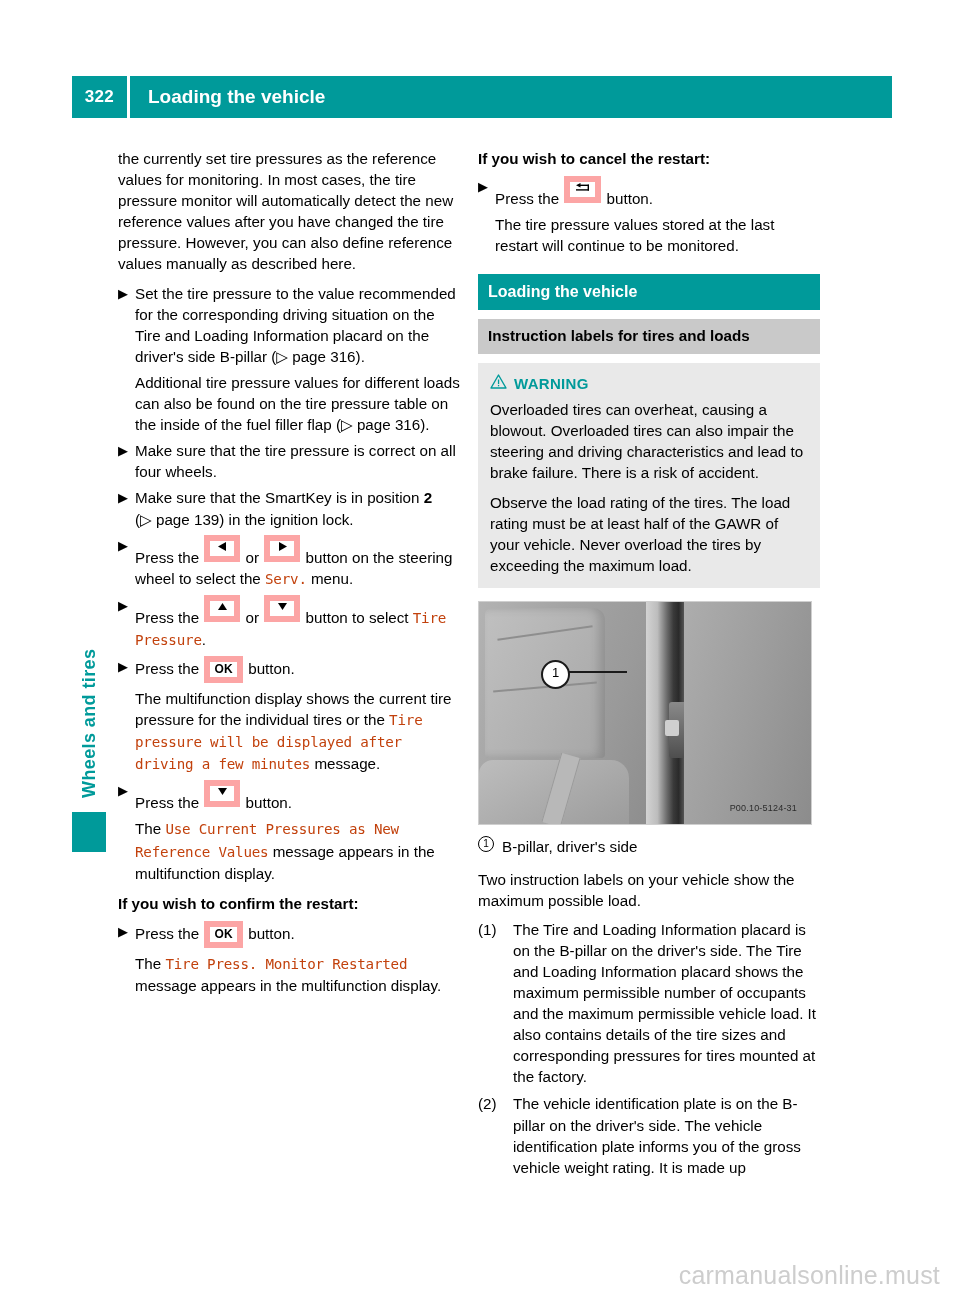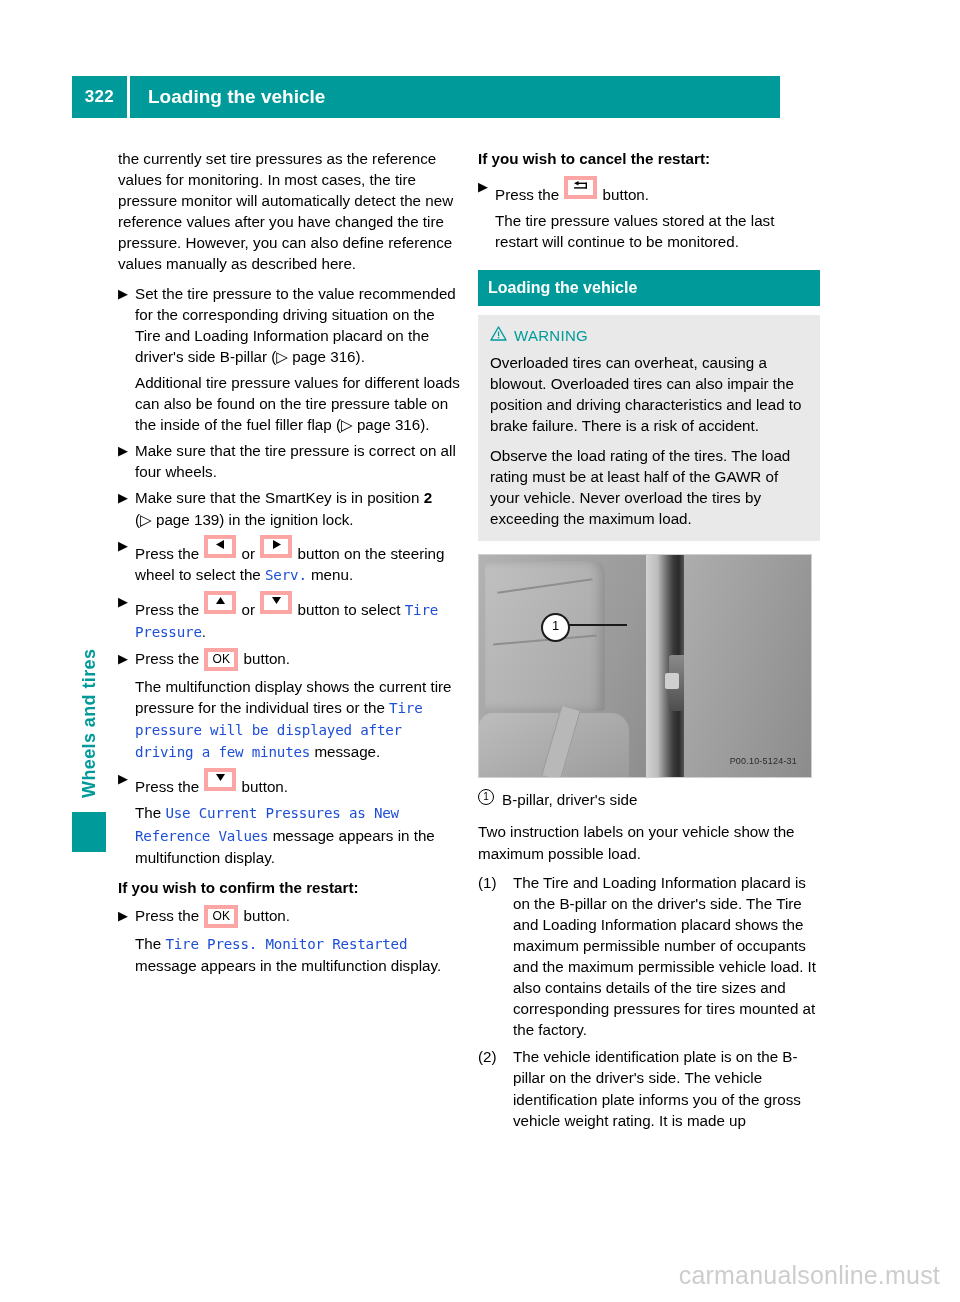--- a/index.html
+++ b/index.html
@@ -14,21 +14,21 @@
     font-family: "Liberation Sans", sans-serif;
     color: #000000;
     overflow: hidden;
   }
 
   
   .header {
     position: absolute;
     left: 72px;
     top: 76px;
-    width: 708px;
+    width: 820px;
     height: 42px;
     background: #009a9a;
     display: flex;
     align-items: center;
   }
   .header-page {
     width: 55px;
     min-width: 55px;
     text-align: center;
     color: #ffffff;
@@ -114,40 +114,40 @@
   }
   .numitem-marker {
     width: 35px;
     min-width: 35px;
   }
   .numitem-body { flex: 1; }
 
   
   .mono {
     font-family: "DejaVu Sans Mono", monospace;
-    color: #1d4ed8;
+    color: #c2410c;
     font-size: 14.2px;
     letter-spacing: -0.2px;
   }
 
   
   .key {
     display: inline-block;
-    border: 4px solid #fca5a5;
+    border: 6px solid #fca5a5;
     background: #ffffff;
     min-width: 14px;
     height: 13px;
     line-height: 13px;
     padding: 1px 5px 1px 5px;
     font-size: 11px;
     text-align: center;
     vertical-align: 1px;
     margin: 0 1px;
     font-family: "Liberation Sans", sans-serif;
-    font-weight: normal;
+    font-weight: bold;
   }
   .key svg { display: block; margin: 0 auto; }
   .key-ok {
     font-size: 12px;
     padding: 0 4px;
     height: 15px;
     line-height: 15px;
     letter-spacing: 0.3px;
   }
 
@@ -189,21 +189,21 @@
     margin-top: 9px;
   }
   .warn-title {
     display: flex;
     align-items: center;
     gap: 7px;
     margin-bottom: 5px;
   }
   .warn-label {
     color: #009a9a;
-    font-weight: normal;
+    font-weight: bold;
     font-size: 15px;
     letter-spacing: 0.3px;
   }
   .warn-p { margin-bottom: 9px; font-size: 15.2px; line-height: 21.1px; }
   .warn-p:last-child { margin-bottom: 0; }
 
   
   .figure {
     margin-top: 13px;
     width: 332px;
@@ -410,33 +410,34 @@
             <rect x="1" y="6.2" width="13" height="1.4" fill="#000"></rect>
           </svg></span><span> button.</span>
     </div>
   </div>
   <div class="step">
     <div class="step-marker"></div>
     <div class="step-body">The tire pressure values stored at the last restart will continue to be monitored.</div>
   </div>
 
   <div class="bar-teal">Loading the vehicle</div>
+  <div class="bar-gray">Instruction labels for tires and loads</div>
 
   <div class="warnbox">
     <div class="warn-title">
       <span>
         <svg width="17" height="15" viewBox="0 0 17 15">
           <polygon points="8.5,1 16,14 1,14" fill="none" stroke="#009a9a" stroke-width="1.4" stroke-linejoin="round"></polygon>
           <rect x="7.9" y="5.5" width="1.3" height="4.6" fill="#009a9a"></rect>
           <rect x="7.9" y="11" width="1.3" height="1.3" fill="#009a9a"></rect>
         </svg>
       </span>
       <span class="warn-label">WARNING</span>
     </div>
-    <p class="warn-p">Overloaded tires can overheat, causing a blowout. Overloaded tires can also impair the position and driving characteristics and lead to brake failure. There is a risk of accident.</p>
+    <p class="warn-p">Overloaded tires can overheat, causing a blowout. Overloaded tires can also impair the steering and driving characteristics and lead to brake failure. There is a risk of accident.</p>
     <p class="warn-p">Observe the load rating of the tires. The load rating must be at least half of the GAWR of your vehicle. Never overload the tires by exceeding the maximum load.</p>
   </div>
 
   <div class="figure">
     <div class="fig-seat">
       <div class="fig-seat-back"></div>
       <div class="fig-seat-line1"></div>
       <div class="fig-seat-line2"></div>
       <div class="fig-seat-cush"></div>
       <div class="fig-belt"></div>

